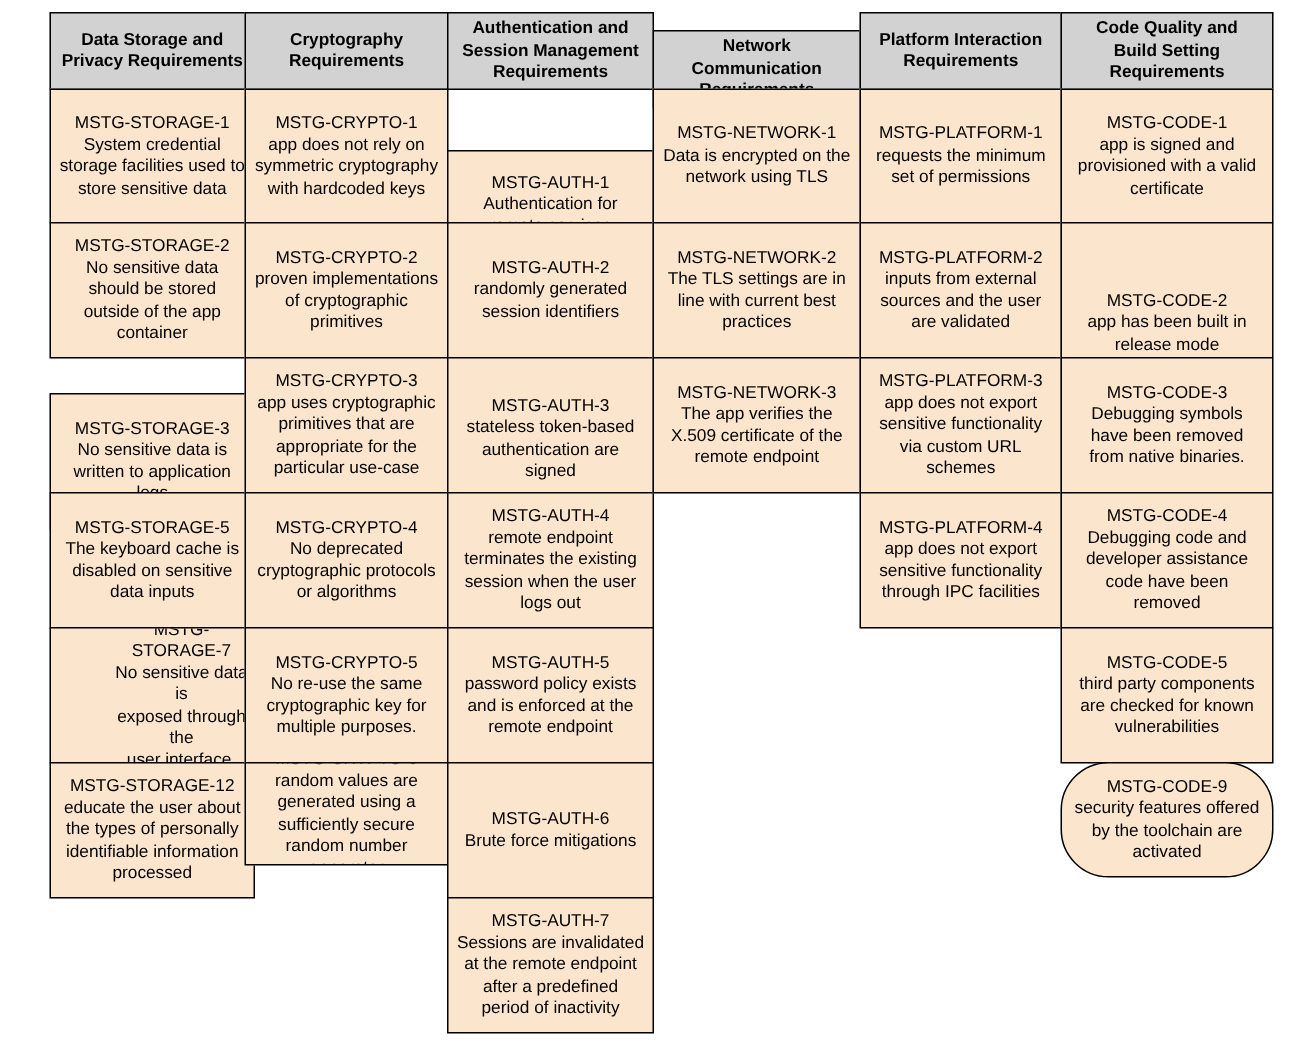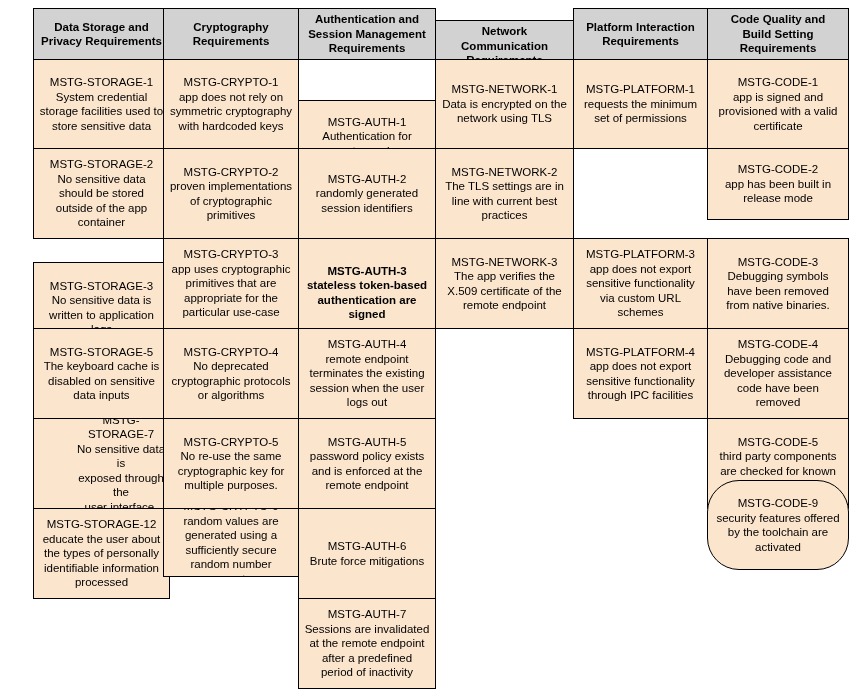--- a/index.html
+++ b/index.html
@@ -111,21 +111,21 @@
 generator</div></div>
     </div>
     <div class="column" style="left: 298px; top: 8px; width: 138px; height: 681px;">
       <div class="cell header" style="top: 0px; height: 52px;">Authentication and
 Session Management
 Requirements</div>
       <div class="cell body" style="top: 64px; height: 73px; margin-top: 28px;"><div class="req-id">MSTG-AUTH-1</div><div class="req-desc">Authentication for
 remote services</div></div>
       <div class="cell body" style="top: 140px; height: 91px;"><div class="req-id">MSTG-AUTH-2</div><div class="req-desc">randomly generated
 session identifiers</div></div>
-      <div class="cell body" style="top: 230px; height: 109px; font-weight: bold;"><div class="req-id">MSTG-AUTH-3</div><div class="req-desc">stateless token-based
+      <div class="cell body" style="top: 230px; height: 109px;"><div class="req-id">MSTG-AUTH-3</div><div class="req-desc">stateless token-based
 authentication are
 signed</div></div>
       <div class="cell body" style="top: 320px; height: 91px;"><div class="req-id">MSTG-AUTH-4</div><div class="req-desc">remote endpoint
 terminates the existing
 session when the user
 logs out</div></div>
       <div class="cell body" style="top: 410px; height: 91px;"><div class="req-id">MSTG-AUTH-5</div><div class="req-desc">password policy exists
 and is enforced at the
 remote endpoint</div></div>
       <div class="cell body" style="top: 500px; height: 91px;"><div class="req-id">MSTG-AUTH-6</div><div class="req-desc">Brute force mitigations</div></div>
@@ -145,44 +145,47 @@
 practices</div></div>
       <div class="cell body" style="top: 230px; height: 91px;"><div class="req-id">MSTG-NETWORK-3</div><div class="req-desc">The app verifies the
 X.509 certificate of the
 remote endpoint</div></div>
     </div>
     <div class="column" style="left: 573px; top: 8px; width: 135px; height: 411px;">
       <div class="cell header" style="top: 0px; height: 52px;">Platform Interaction
 Requirements</div>
       <div class="cell body" style="top: 51px; height: 90px;"><div class="req-id">MSTG-PLATFORM-1</div><div class="req-desc">requests the minimum
 set of permissions</div></div>
+      <div class="cell body" style="top: 140px; height: 91px;"><div class="req-id">MSTG-PLATFORM-2</div><div class="req-desc">inputs from external
+sources and the user
+are validated</div></div>
       <div class="cell body" style="top: 230px; height: 91px;"><div class="req-id">MSTG-PLATFORM-3</div><div class="req-desc">app does not export
 sensitive functionality
 via custom URL
 schemes</div></div>
       <div class="cell body" style="top: 320px; height: 91px;"><div class="req-id">MSTG-PLATFORM-4</div><div class="req-desc">app does not export
 sensitive functionality
 through IPC facilities</div></div>
     </div>
     <div class="column" style="left: 707px; top: 8px; width: 142px; height: 591px;">
       <div class="cell header" style="top: 0px; height: 52px;">Code Quality and
 Build Setting
 Requirements</div>
       <div class="cell body" style="top: 51px; height: 90px;"><div class="req-id">MSTG-CODE-1</div><div class="req-desc">app is signed and
 provisioned with a valid
 certificate</div></div>
-      <div class="cell body" style="top: 140px; height: 72px;"><div class="req-id">MSTG-CODE-2</div><div class="req-desc">app has been built in
+      <div class="cell body" style="top: 140px; height: 91px; justify-content: flex-end;"><div class="req-id">MSTG-CODE-2</div><div class="req-desc">app has been built in
 release mode</div></div>
       <div class="cell body" style="top: 230px; height: 91px;"><div class="req-id">MSTG-CODE-3</div><div class="req-desc">Debugging symbols
 have been removed
 from native binaries.</div></div>
       <div class="cell body" style="top: 320px; height: 91px;"><div class="req-id">MSTG-CODE-4</div><div class="req-desc">Debugging code and
 developer assistance
 code have been
 removed</div></div>
       <div class="cell body" style="top: 410px; height: 91px;"><div class="req-id">MSTG-CODE-5</div><div class="req-desc">third party components
 are checked for known
 vulnerabilities</div></div>
-      <div class="cell body" style="top: 472px; height: 90px; border-radius: 32px;"><div class="req-id">MSTG-CODE-9</div><div class="req-desc">security features offered
+      <div class="cell body" style="top: 500px; height: 77px; border-radius: 32px;"><div class="req-id">MSTG-CODE-9</div><div class="req-desc">security features offered
 by the toolchain are
 activated</div></div>
     </div>
   </div>
 
 </body></html>

